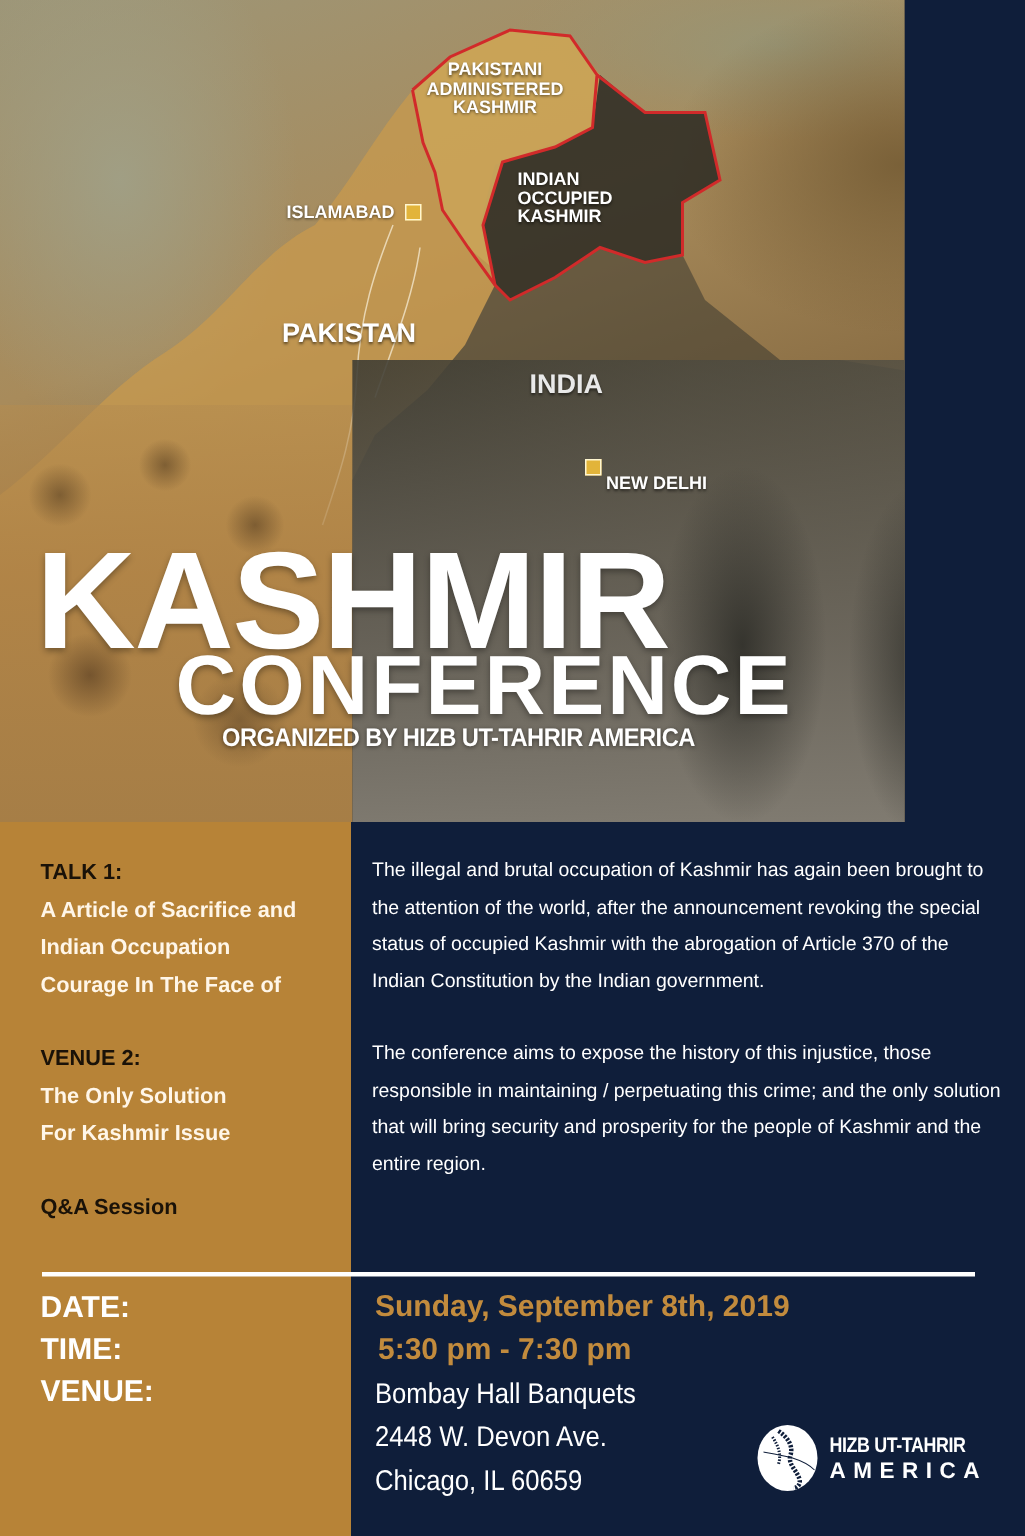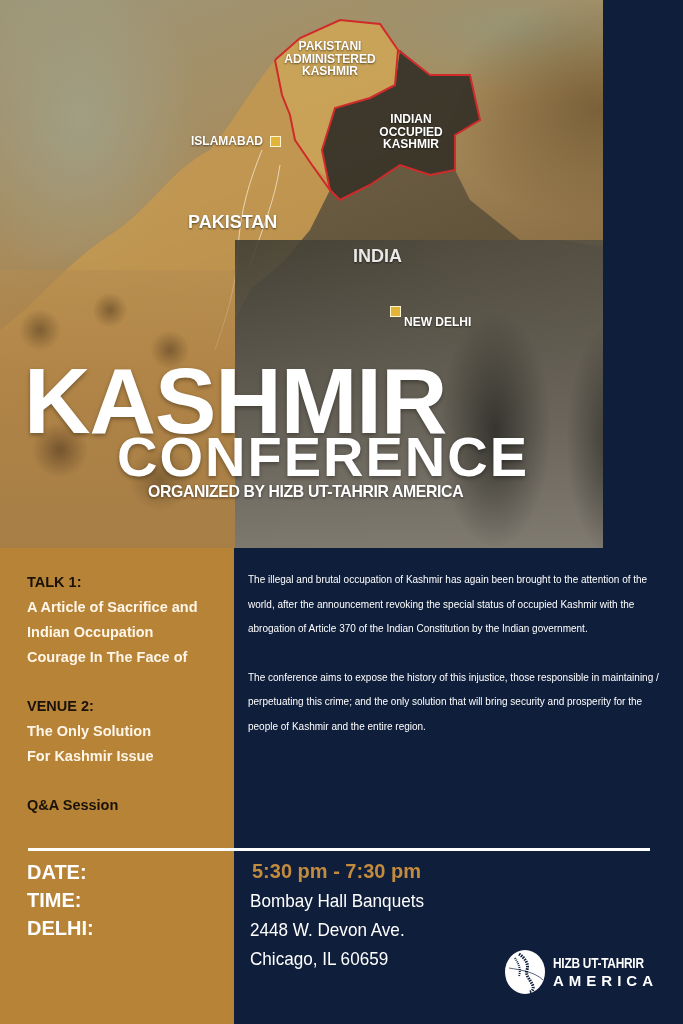--- a/index.html
+++ b/index.html
@@ -36,21 +36,21 @@
       radial-gradient(circle 28px at 170px 80px, rgba(90,65,35,0.6), rgba(90,65,35,0) 70%),
       radial-gradient(circle 40px at 60px 180px, rgba(80,55,30,0.6), rgba(80,55,30,0) 70%),
       radial-gradient(circle 45px at 160px 210px, rgba(95,70,40,0.55), rgba(95,70,40,0) 70%),
       linear-gradient(180deg, rgba(180,140,80,0.55) 0%, rgba(175,130,70,0.85) 40%, rgba(165,125,70,0.95) 100%);
   }
   .map-svg { position: absolute; left: 0; top: 0; }
 
   .map-label { position: absolute; color: #fff; font-weight: bold; text-shadow: 0 1px 2px rgba(0,0,0,0.55);
                font-family: "Liberation Sans", sans-serif; line-height: 1; }
   .lbl-pak-adm { left: 270px; top: 40px; font-size: 12px; text-align: center; line-height: 1.05; width: 120px; }
-  .lbl-ind-occ { left: 366px; top: 113px; font-size: 12px; text-align: center; line-height: 1.05; width: 90px; }
+  .lbl-ind-occ { left: 345px; top: 113px; font-size: 12px; line-height: 1.05; width: 90px; }
   .lbl-islamabad { left: 191px; top: 135px; font-size: 12px; }
   .lbl-pakistan { left: 188px; top: 213px; font-size: 18px; }
   .lbl-india { left: 353px; top: 247px; font-size: 18px; color: #e9e9e9; }
   .lbl-newdelhi { left: 404px; top: 316px; font-size: 12px; }
   .city-marker { position: absolute; width: 11px; height: 11px; background: #e2b43a; border: 1px solid #fff6d0; }
   .mk-islamabad { left: 270px; top: 136px; }
   .mk-newdelhi { left: 390px; top: 306px; }
 
   .title-kashmir { position: absolute; left: 24px; top: 355px; font-size: 92px; font-weight: bold; color: #fff;
                    letter-spacing: -1px; line-height: 1; text-shadow: 0 2px 4px rgba(0,0,0,0.35); }
@@ -61,21 +61,21 @@
 
   
   .left-panel { position: absolute; left: 0; top: 548px; width: 234px; height: 476px; background: #b78337; }
   .right-panel { position: absolute; left: 234px; top: 548px; width: 449px; height: 476px; background: #0f1e3a; }
 
   .talks { position: absolute; left: 27px; top: 570px; width: 205px; font-size: 14.5px; font-weight: bold; line-height: 25px; }
   .talk-label { color: #1a1208; }
   .talk-title { color: #fff6e8; }
   .talk-gap { height: 24px; }
 
-  .desc { position: absolute; left: 248px; top: 568px; width: 420px; color: #fff; font-size: 10px; line-height: 24.5px; }
+  .desc { position: absolute; left: 248px; top: 568px; width: 420px; color: #fff; font-size: 13px; line-height: 24.5px; }
   .desc p + p { margin-top: 24px; }
 
   .divider { position: absolute; left: 28px; top: 848px; width: 622px; height: 3px; background: #fff; }
 
   .event-labels { position: absolute; left: 27px; top: 858px; font-size: 20px; font-weight: bold; color: #fff; line-height: 28px; }
   .event-values { position: absolute; left: 250px; top: 857px; line-height: 29px; }
   .val-date { color: #c28b3d; font-size: 20px; font-weight: bold; }
   .val-time { color: #c28b3d; font-size: 20px; font-weight: bold; padding-left: 2px; }
   .val-venue { color: #fff; font-size: 19px; transform: scaleX(0.9); transform-origin: left; display: block; white-space: nowrap; }
 
@@ -156,24 +156,25 @@
 <div class="desc">
   <p>The illegal and brutal occupation of Kashmir has again been brought to the attention of the world, after the announcement revoking the special status of occupied Kashmir with the abrogation of Article 370 of the Indian Constitution by the Indian government.</p>
   <p>The conference aims to expose the history of this injustice, those responsible in maintaining / perpetuating this crime; and the only solution that will bring security and prosperity for the people of Kashmir and the entire region.</p>
 </div>
 
 <div class="divider"></div>
 
 <div class="event-labels">
   <div>DATE:</div>
   <div>TIME:</div>
-  <div>DELHI:</div>
+  <div>VENUE:</div>
 </div>
 
 <div class="event-values">
+  <div class="val-date">Sunday, September 8th, 2019</div>
   <div class="val-time">5:30 pm - 7:30 pm</div>
   <span class="val-venue">Bombay Hall Banquets</span>
   <span class="val-venue">2448 W. Devon Ave.</span>
   <span class="val-venue">Chicago, IL 60659</span>
 </div>
 
 <div class="logo">
   <div class="logo-globe">
     <svg width="40" height="44" viewBox="0 0 40 44">
       <path d="M14,4 C20,8 24,14 22,20 C20,26 26,30 28,36 C29,40 26,42 24,42" fill="none" stroke="#0f1e3a" stroke-width="3" stroke-dasharray="1.5 1"></path>

